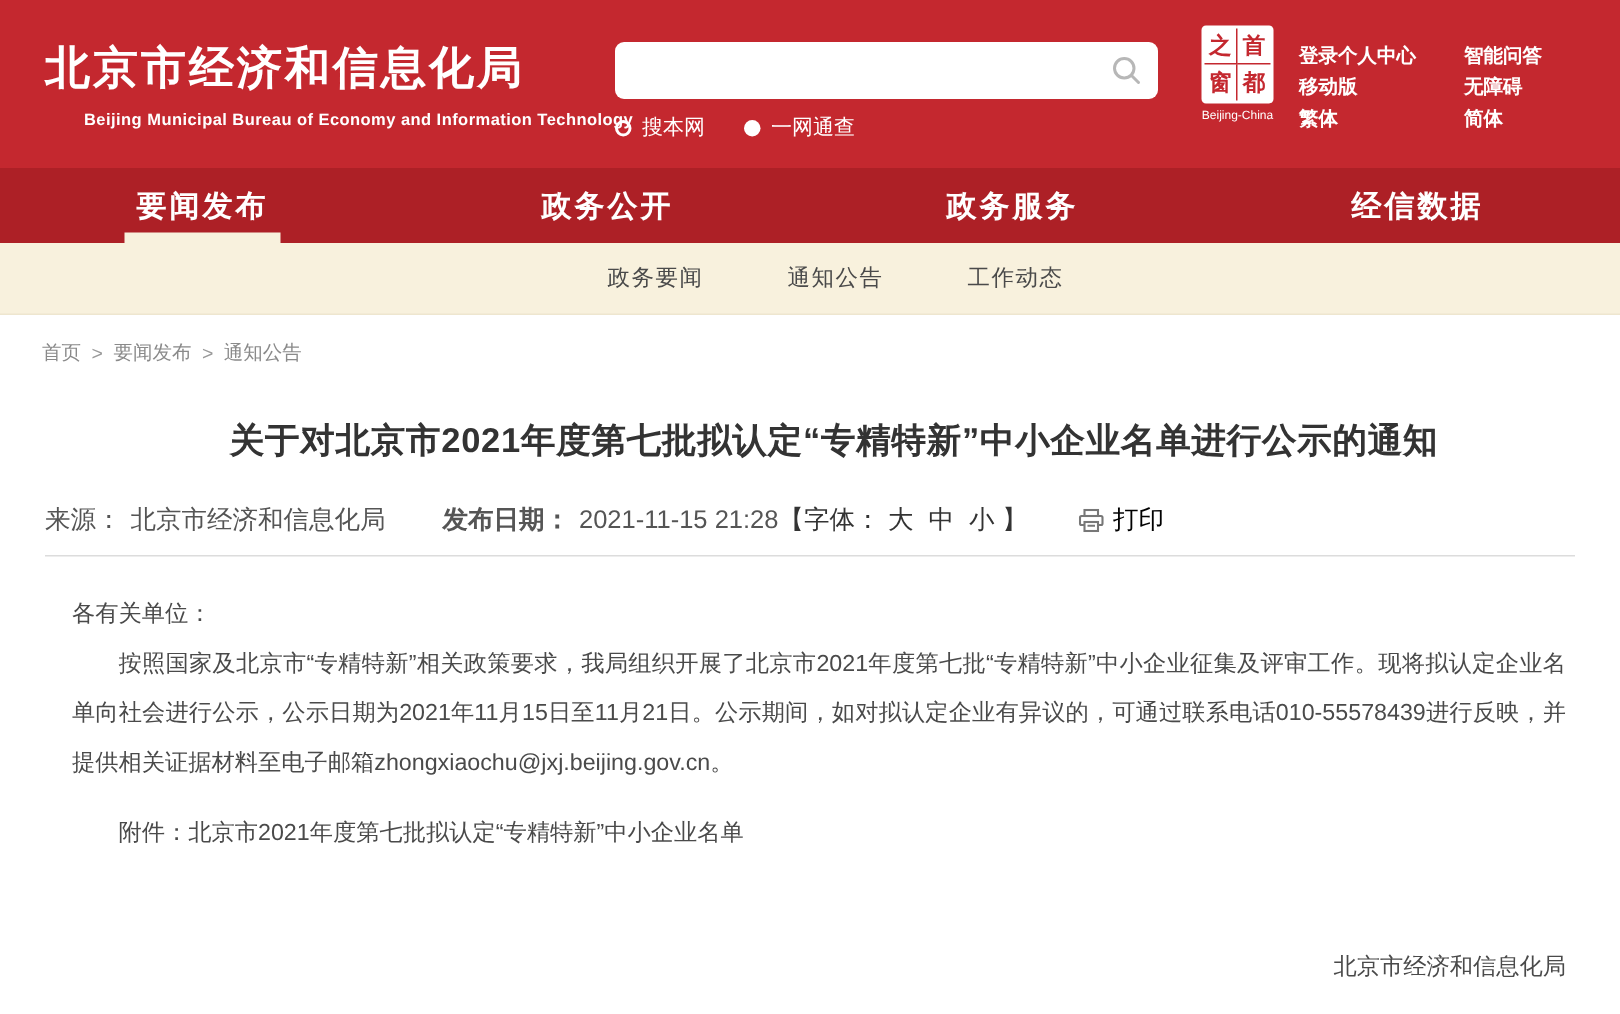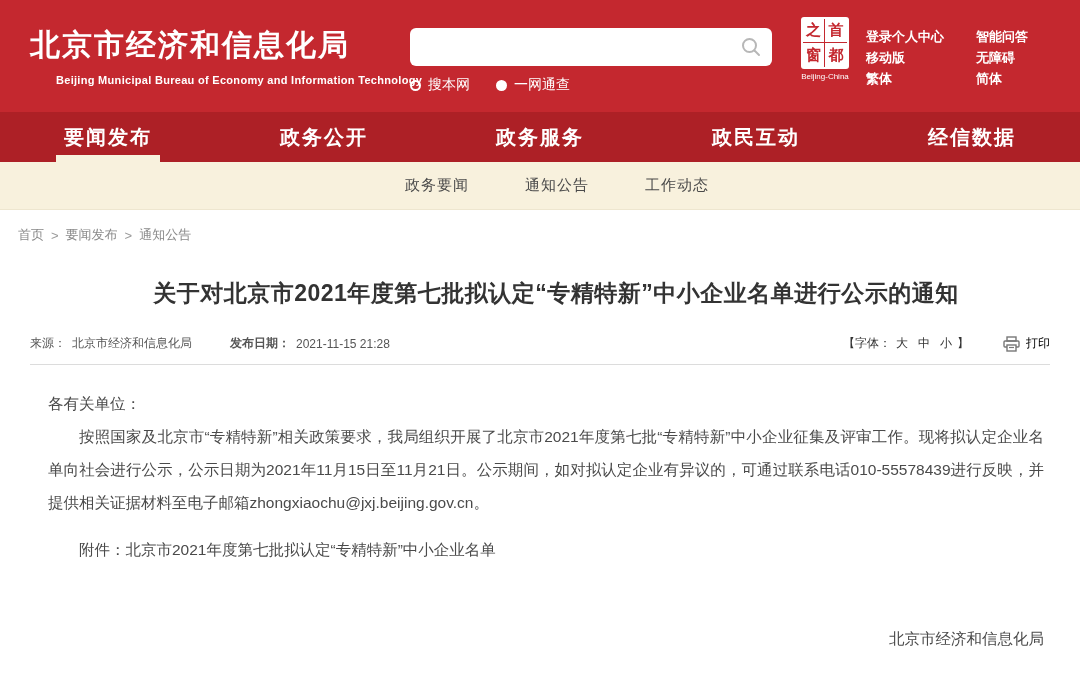--- a/index.html
+++ b/index.html
@@ -43,29 +43,29 @@
               font-size:20px; font-weight:bold; letter-spacing:2px; position:relative; cursor:pointer; }
   .nav-item.active::after { content:""; position:absolute; bottom:0; left:50%; transform:translateX(-50%);
               width:104px; height:7px; background:#f8f1dd; }
 
   
   .subnav { width:1080px; height:48px; background:#f8f1dd; display:flex; align-items:center;
             justify-content:center; gap:56px; padding-left:34px; border-bottom:1px solid #eee6cf; }
   .subnav-item { font-size:15px; color:#4a4a4a; cursor:pointer; letter-spacing:1px; }
 
   
-  .breadcrumb { padding:16px 0 0 18px; font-size:13px; color:#8a8a8a; display:flex; gap:7px; align-items:center; }
+  .breadcrumb { padding:16px 0 0 28px; font-size:13px; color:#8a8a8a; display:flex; gap:7px; align-items:center; }
   .crumb { cursor:pointer; }
   .crumb-sep { color:#9a9a9a; }
 
   .title { text-align:center; margin-top:34px; font-size:23px; font-weight:bold; color:#333;
            letter-spacing:0.5px;padding-left:32px; }
 
-  .meta-row { margin:26px 30px 0 30px; display:flex; justify-content:space-between; align-items:center;
-              font-size:12px; color:#555; }
+  .meta-row { margin:26px 30px 0 30px; display:flex; align-items:center;
+              font-size:17px; color:#555; }
   .meta-left { display:flex; align-items:center; }
   .meta-label { color:#555; }
   .meta-value { color:#555; margin-left:6px; }
   .meta-gap { margin-left:38px;font-weight:bold; }
   .meta-right { display:flex; align-items:center; color:#333; }
   .fs-btn { margin:0 5px; cursor:pointer; }
   .print-btn { display:flex; align-items:center; gap:6px; margin-left:34px; cursor:pointer; color:#000000; }
   .print-icon { width:17px; height:16px; }
 
   .divider { margin:12px 30px 0 30px; border-top:1px solid #dcdcdc; }
@@ -132,21 +132,20 @@
         <li>无障碍</li>
         <li>简体</li>
       </ul>
     </div>
   </header>
 
   <nav class="mainnav">
     <div class="nav-item active">要闻发布</div>
     <div class="nav-item">政务公开</div>
     <div class="nav-item">政务服务</div>
-    <div class="nav-item">政民互动</div>
     <div class="nav-item">经信数据</div>
   </nav>
 
   <div class="subnav">
     <span class="subnav-item">政务要闻</span>
     <span class="subnav-item">通知公告</span>
     <span class="subnav-item">工作动态</span>
   </div>
 
   <div class="breadcrumb">

